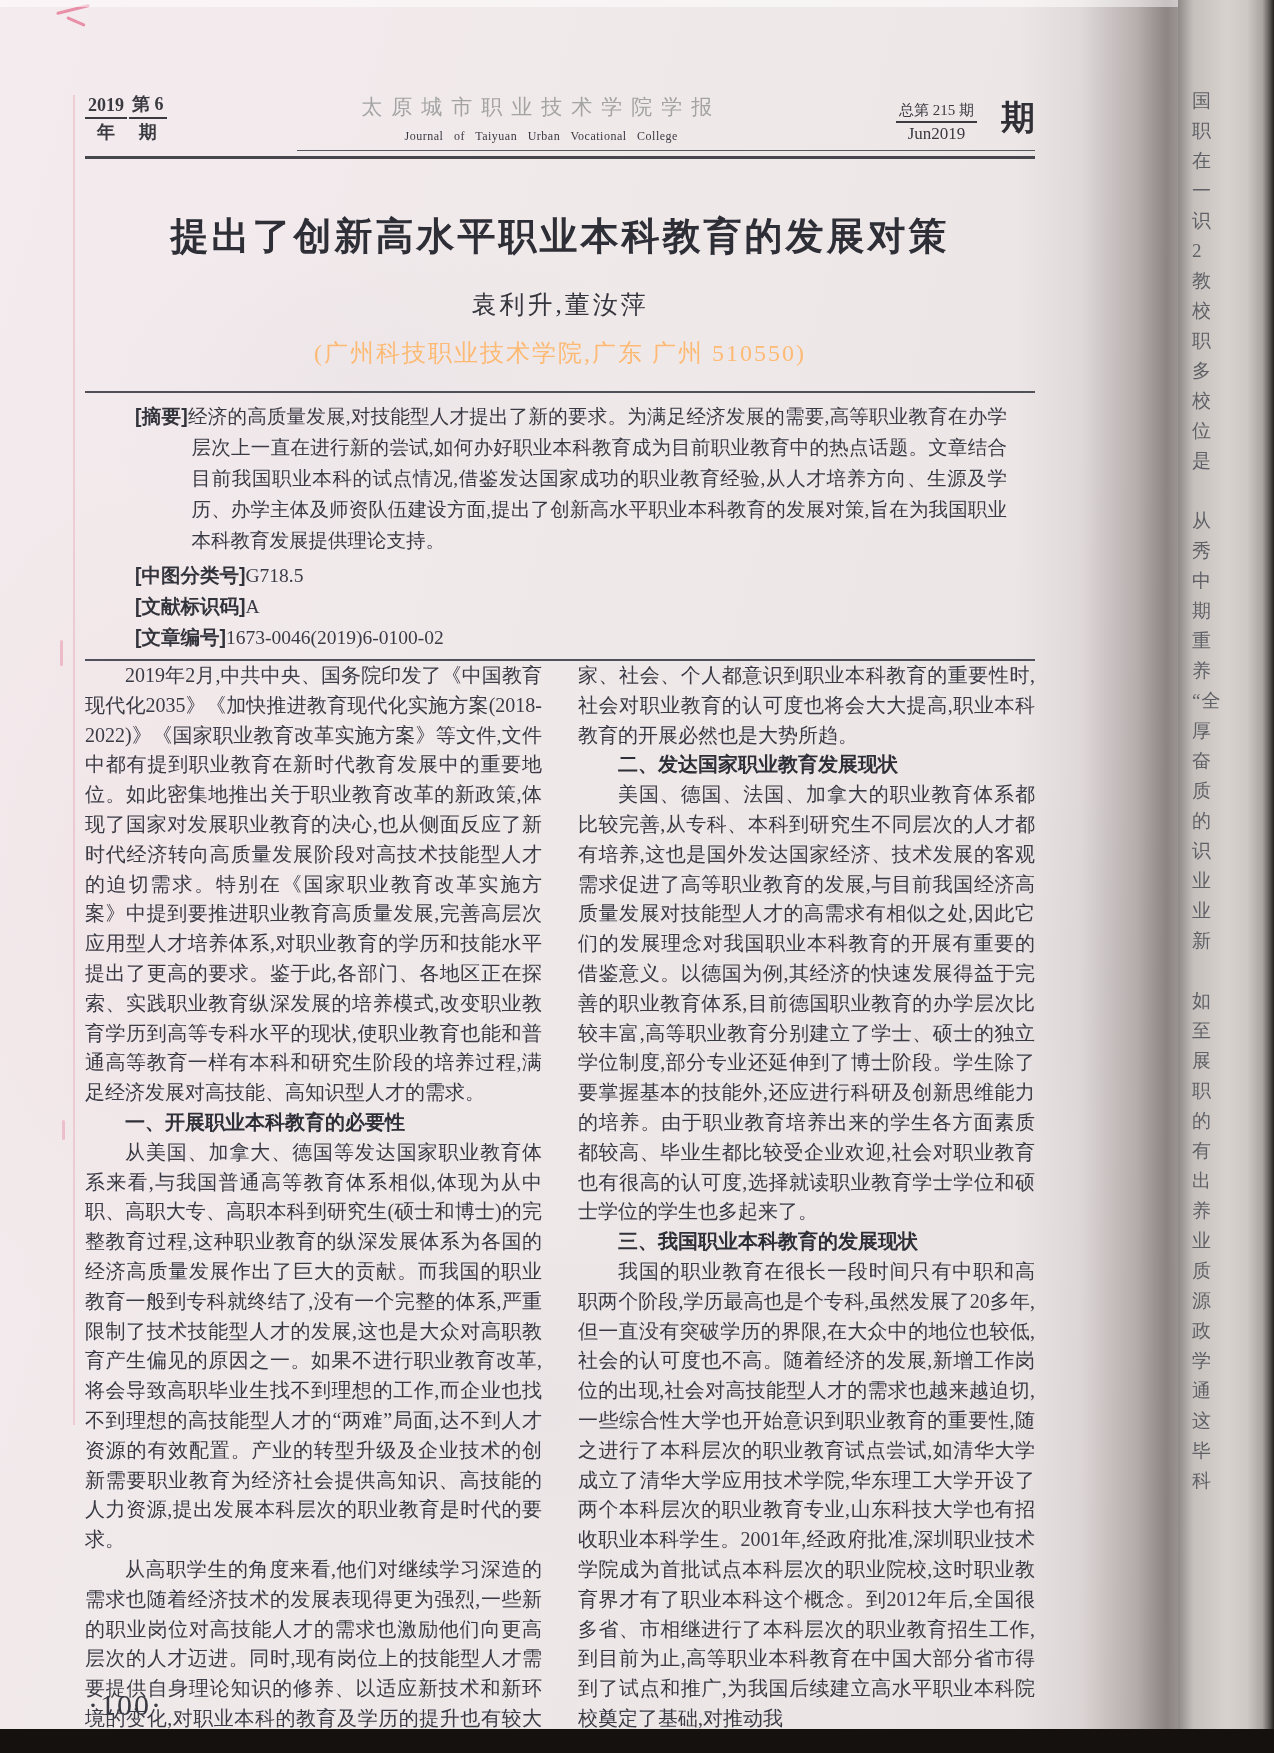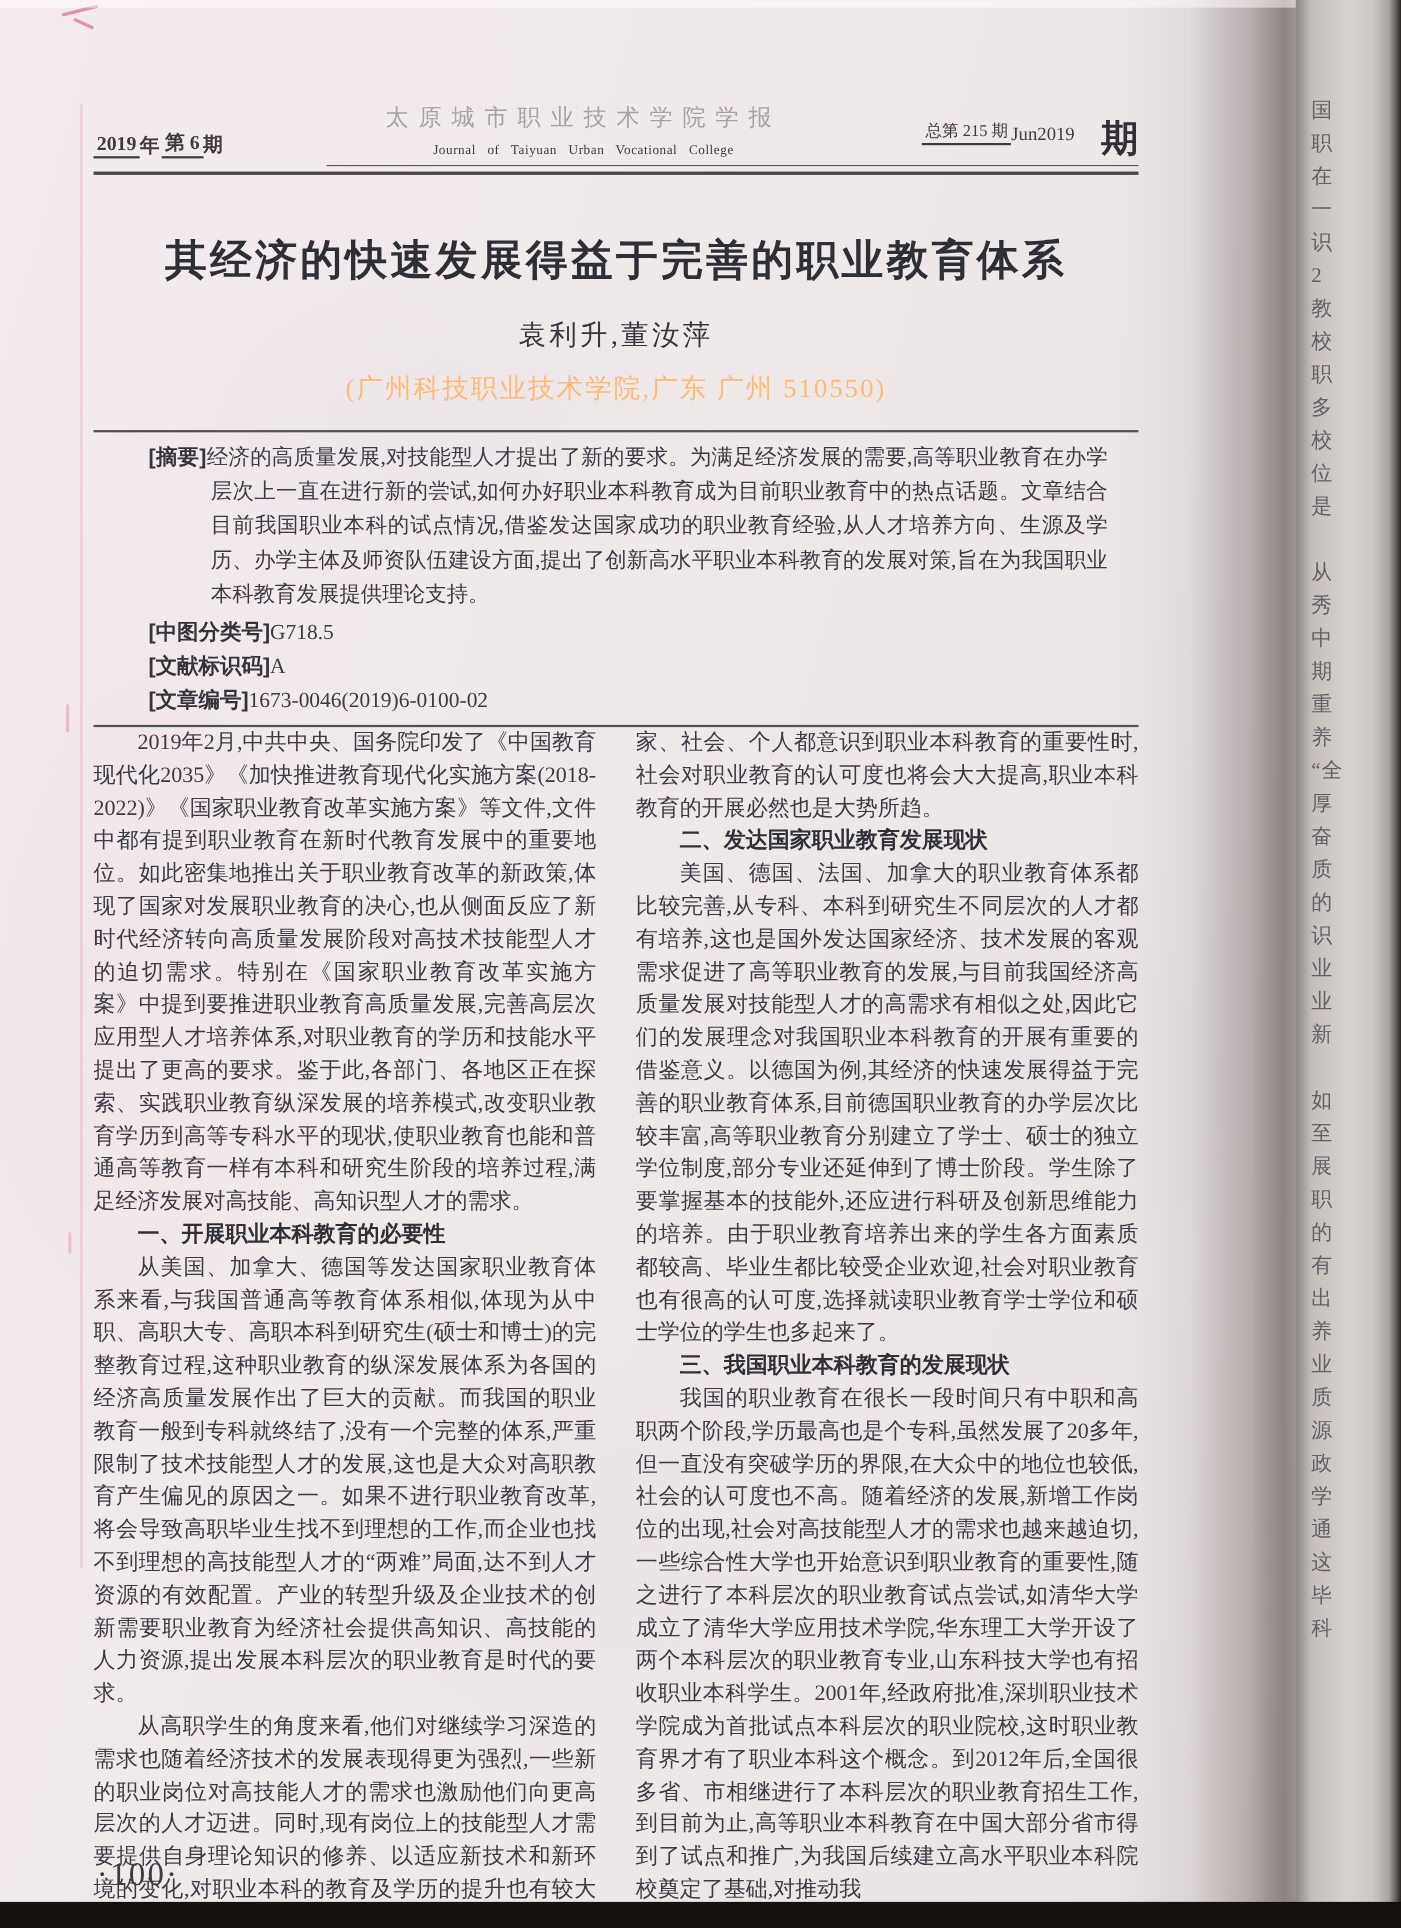--- a/index.html
+++ b/index.html
@@ -30,21 +30,21 @@
         background:rgba(226,128,150,0.28);}
   .pink-mark{position:absolute;background:rgba(222,70,110,0.55);border-radius:2px;}
   .pm1{left:56px;top:8px;width:34px;height:3px;transform:rotate(-14deg);}
   .pm2{left:66px;top:20px;width:20px;height:3px;transform:rotate(24deg);}
   .pm3{left:60px;top:640px;width:3px;height:26px;opacity:.5;}
   .pm4{left:62px;top:1120px;width:3px;height:20px;opacity:.45;}
   
   .content{position:absolute;left:85px;top:66px;width:950px;}
   
   .hdr{display:flex;align-items:flex-end;justify-content:space-between;height:78px;}
-  .vf{display:inline-flex;align-items:center;font-size:17px;color:#3a3a40;}
+  .vf{display:inline-flex;flex-direction:column;align-items:center;font-size:17px;color:#3a3a40;}
   .vf .vf-top{border-bottom:2px solid #3a3a40;padding:0 3px 1px;}
   .vf .vf-bot{padding-top:1px;}
   .vol-left{display:flex;align-items:flex-end;gap:2px;}
   .vol-left .vf{font-size:18px;font-weight:bold;}
   .jtitle{flex:1;text-align:center;transform:translateX(10px);}
   .jtitle-cn{font-size:21px;letter-spacing:9px;color:#a3a3a3;}
   .jtitle-en{font-size:12px;margin-top:8px;color:#3a3a42;word-spacing:7px;letter-spacing:.5px;}
   .vol-right{display:flex;align-items:flex-start;gap:24px;}
   .vol-right .vf{font-size:15px;}
   .vol-right .vf .vf-bot{font-size:17px;}
@@ -113,21 +113,21 @@
           <span class="vf-bot">Jun2019</span>
         </div>
         <span class="issue-big">期</span>
       </div>
     </div>
     <div class="rules">
       <div class="rule-thin"></div>
       <div class="rule-thick"></div>
     </div>
 
-    <div class="a-title">其经济的快速发展得益于完善的职业教育体系</div>
+    <div class="a-title">提出了创新高水平职业本科教育的发展对策</div>
     <div class="a-authors">袁利升,董汝萍</div>
     <div class="a-affil">(广州科技职业技术学院,广东 广州 510550)</div>
 
     <div class="abs-block">
       <div class="abs-rule"></div>
       <div class="abs-inner">
         <div class="hang">
           <span class="lbl">[摘要]</span><span>经济的高质量发展,对技能型人才提出了新的要求。为满足经济发展的需要,高等职业教育在办学层次上一直在进行新的尝试,如何办好职业本科教育成为目前职业教育中的热点话题。文章结合目前我国职业本科的试点情况,借鉴发达国家成功的职业教育经验,从人才培养方向、生源及学历、办学主体及师资队伍建设方面,提出了创新高水平职业本科教育的发展对策,旨在为我国职业本科教育发展提供理论支持。</span>
         </div>
         <div class="cls-line">

